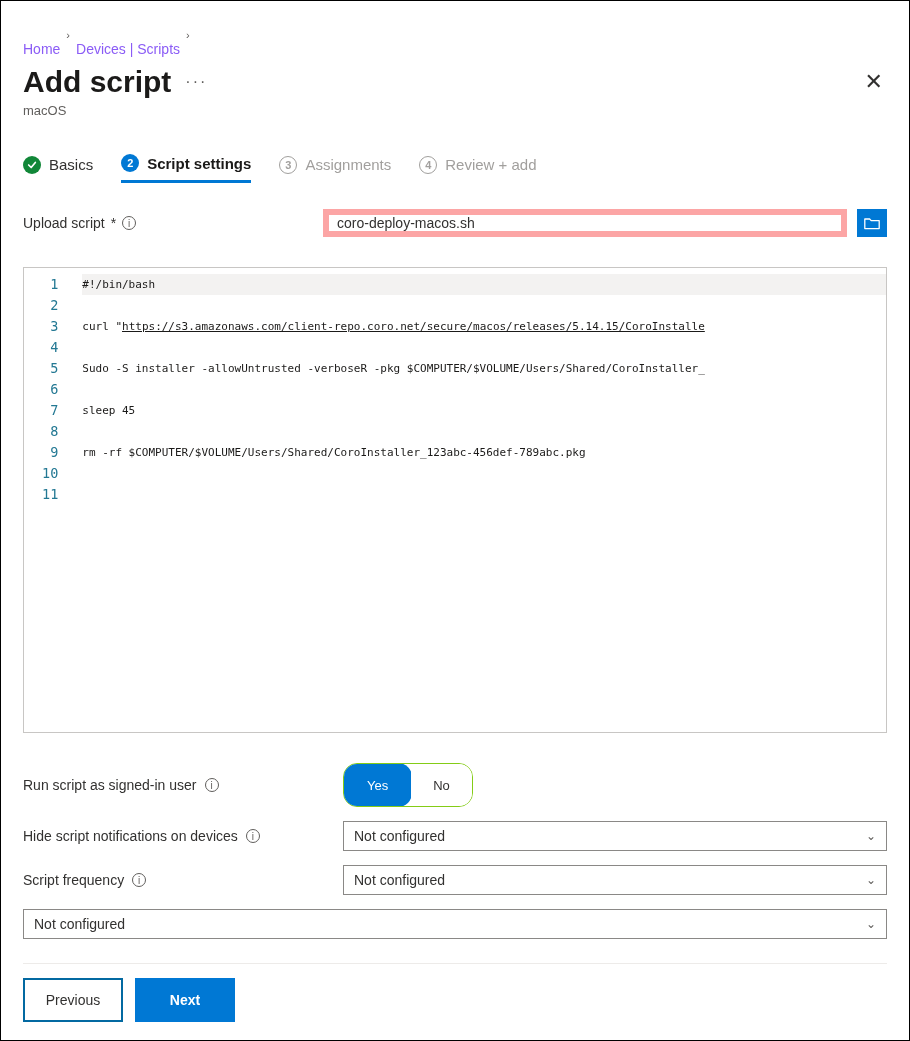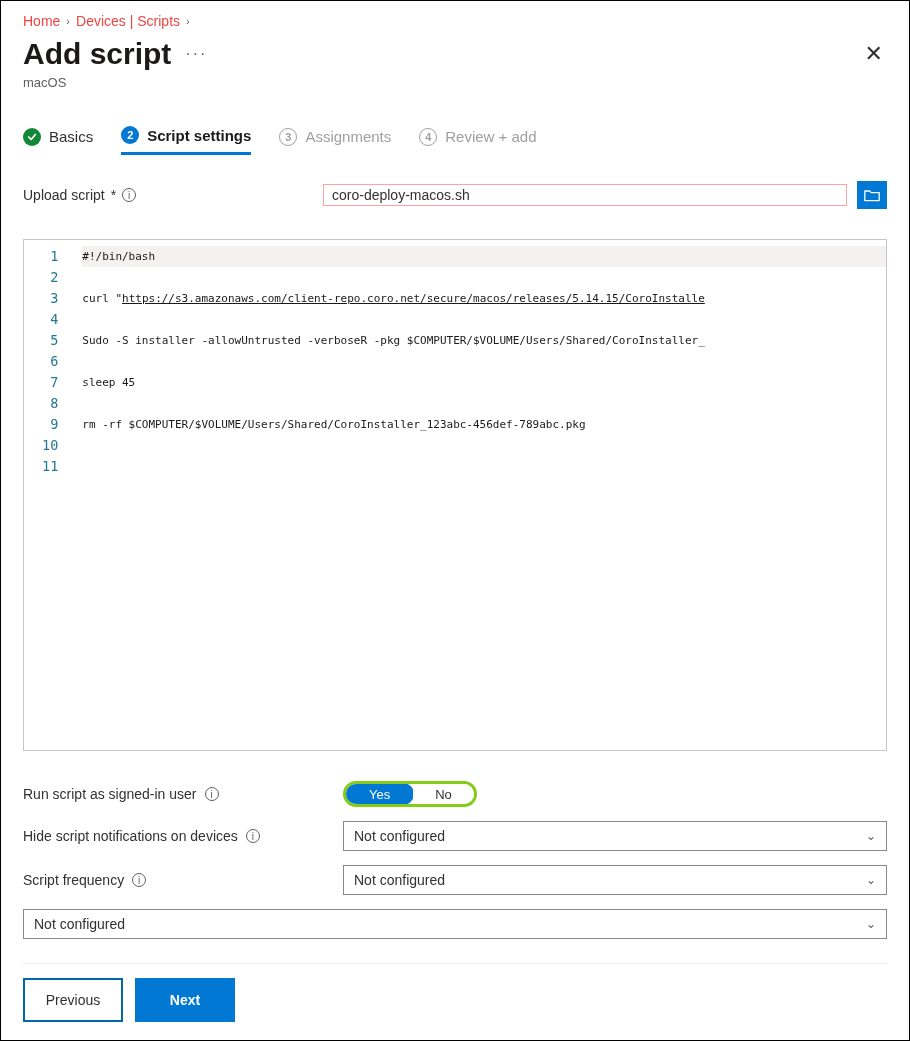--- a/index.html
+++ b/index.html
@@ -1,20 +1,20 @@
 <!DOCTYPE html>
 <html><head>
 <meta charset="utf-8">
 <style>
   * { box-sizing: border-box; }
   html, body { margin:0; padding:0; font-family: "Segoe UI", Arial, sans-serif; font-size:14px; color:#323130; }
   .frame { width:910px; height:1041px; border:1px solid #000; position:relative; background:#fff; padding:12px 22px 18px 22px; display:flex; flex-direction:column; }
   
   .breadcrumb { font-size:14px; color:#0078d4; display:flex; align-items:center; gap:6px; }
-  .breadcrumb a { color:#ef4444; text-decoration:none; cursor:pointer; }
+  .breadcrumb a { color:#8b5cf6; text-decoration:none; cursor:pointer;margin-top:28px; }
   .breadcrumb .chev { color:#605e5c; font-size:11px; }
   
   .header-row { display:flex; align-items:center; margin-top:8px; }
   h1 { font-size:30px; font-weight:600; margin:0; color:#1b1a19; }
   .ellipsis { margin-left:14px; color:#605e5c; font-size:16px; letter-spacing:2px; cursor:pointer; }
   .close-x { margin-left:auto; font-size:22px; color:#323130; cursor:pointer; line-height:1; padding:4px; }
   .subtitle { font-size:13px; color:#605e5c; margin-top:4px; }
   
   .tabs { display:flex; gap:28px; margin-top:36px; border-bottom:0; }
   .tab { display:flex; align-items:center; gap:8px; padding-bottom:8px; cursor:pointer; }
@@ -25,38 +25,38 @@
   .tab .label { font-size:15px; }
   .tab.done .label { color:#323130; }
   .tab.active { border-bottom:3px solid #0078d4; }
   .tab.active .label { font-weight:700; color:#1b1a19; }
   .tab.pending .label { color:#a19f9d; }
   
   .form-row { display:flex; align-items:center; margin-top:26px; gap:10px; }
   .form-label { width:290px; font-size:14px; color:#323130; display:flex; align-items:center; gap:6px; }
   .req { color:#323130; }
   .info-icon { width:14px; height:14px; border:1px solid #605e5c; border-radius:50%; display:inline-flex; align-items:center; justify-content:center; font-size:10px; color:#605e5c; cursor:default;}
-  .file-box { flex:1; border:1px solid #fca5a5; height:22px; padding:8px 8px; display:flex; align-items:center; font-size:14px; color:#323130; background:#fff; }
+  .file-box { flex:1; border:6px solid #fca5a5; height:28px; padding:8px 8px; display:flex; align-items:center; font-size:14px; color:#323130; background:#fff; }
   .folder-btn { width:30px; height:28px; background:#0078d4; display:flex; align-items:center; justify-content:center; cursor:pointer; }
   .folder-btn svg { width:16px; height:14px; fill:none; stroke:#fff; stroke-width:1.5; }
   
   .editor { margin-top:30px; border:1px solid #c8c6c4; flex:1; display:flex; overflow:hidden; background:#fff; min-height:0; }
   .gutter { background:#fff; border-right:0; padding:6px 12px 6px 18px; text-align:right; font-family: "Consolas","Menlo","Monaco",monospace; font-size:13.5px; color:#237893; user-select:none;}
   .gutter div { line-height:21px; }
   .code { flex:1; font-family:"Consolas","Menlo","Monaco",monospace; font-size:11px; color:#1b1a19; padding:6px 0 6px 12px; white-space:pre; overflow:auto; position:relative;}
   .code::-webkit-scrollbar { height:10px; }
   .code .line { line-height:21px; height:21px;}
   .code .line.hl { background:#f3f2f1;}
   .code .url { text-decoration:underline; }
   
   .settings { margin-top:16px; }
   .set-row { display:flex; align-items:center; margin-top:14px; }
   .set-row:first-child { margin-top:14px;}
   .set-label { width:320px; font-size:14px; display:flex; align-items:center; gap:8px; line-height:1.3;}
-  .pill { display:flex; border:3px solid #84cc16; border-radius:14px; overflow:hidden; height:26px; }
+  .pill { display:flex; border:1px solid #84cc16; border-radius:14px; overflow:hidden; height:44px; }
   .pill button { border:0; background:#fff; padding:0 22px; font-size:13px; cursor:pointer; color:#323130; }
   .pill button.sel { background:#0078d4; color:#fff; border-radius:14px; margin:-1px; padding:0 24px;}
   .dropdown { flex:1; height:30px; border:1px solid #8a8886; display:flex; align-items:center; padding:0 10px; font-size:14px; color:#323130; justify-content:space-between; cursor:pointer; background:#fff;}
   .dropdown .chev { font-size:12px; color:#605e5c; }
   
   .footer { margin-top:auto; padding-top:20px; display:flex; gap:12px; border-top:0;}
   .btn { height:44px; min-width:100px; font-size:14px; cursor:pointer; border:2px solid #0369a1; background:#fff; color:#323130;}
   .btn.primary { background:#0078d4; border-color:#0078d4; color:#fff; font-weight:600;}
   .footer-sep { border-top:1px solid #edebe9; margin-top:24px; padding-top:14px;}
 </style>

